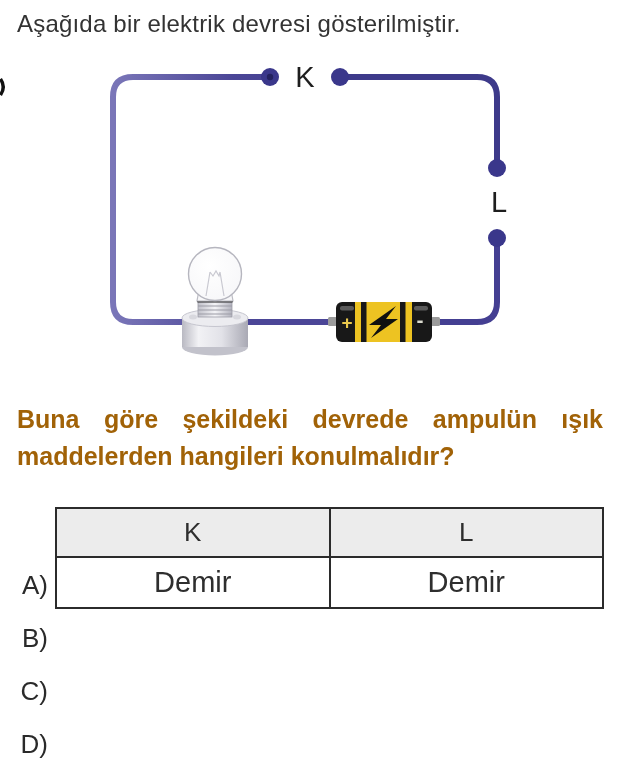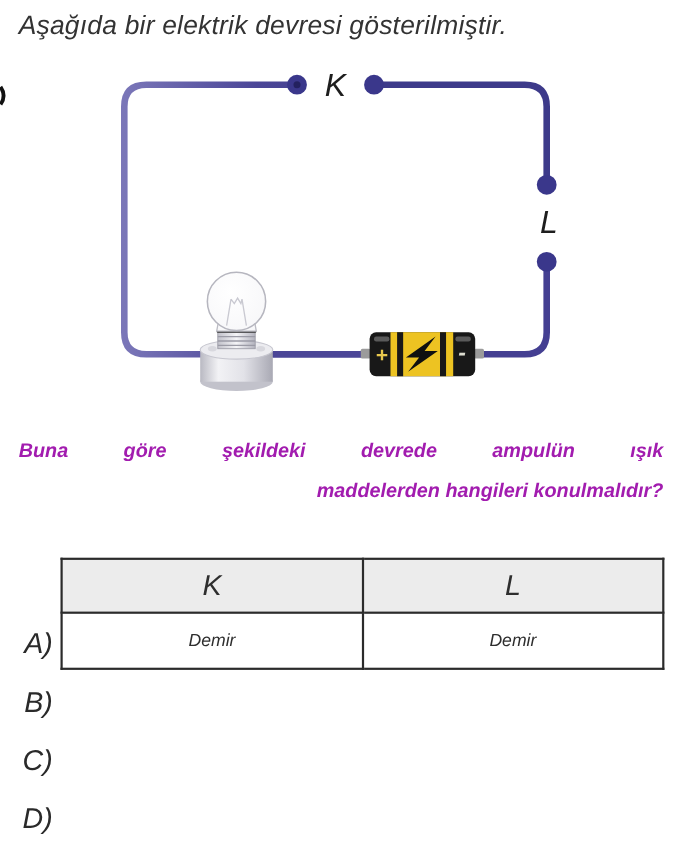--- a/index.html
+++ b/index.html
@@ -1,37 +1,37 @@
 <!DOCTYPE html>
 <html><head>
 <meta charset="utf-8">
 <style>
   html,body { margin:0; padding:0; background:#fff; }
   .page {
     position:relative; width:620px; height:781px; background:#ffffff;
-    font-family:"Liberation Sans", sans-serif; overflow:hidden; color:#2a2a2a;font-style:italic;
+    font-family:"Liberation Sans", sans-serif; overflow:hidden; color:#2a2a2a;
   }
   .intro {
     position:absolute; left:17px; top:9px; width:590px;
     font-size:24px; line-height:30px; color:#333333; letter-spacing:0.2px;
   }
   .circuit-svg { position:absolute; left:0; top:0; width:620px; height:781px; }
   .question {
-    position:absolute; left:17px; top:391px; width:586px;
-    font-size:18px; font-weight:bold; line-height:36.5px; color:#a21caf;
+    position:absolute; left:17px; top:401px; width:586px;
+    font-size:25px; font-weight:bold; line-height:36.5px; color:#a16207;
   }
   .question .jline { text-align:justify; text-align-last:justify; }
-  .question .lline { text-align:right; }
+  .question .lline { text-align:left; }
   .answer-table {
     position:absolute; left:55px; top:507px; width:549px;
     border-collapse:collapse; table-layout:fixed;
   }
   .answer-table th, .answer-table td {
     border:2px solid #2b2b2b; text-align:center; vertical-align:middle;
-    font-size:16px; color:#2e2e2e; padding:0;
+    font-size:29px; color:#2e2e2e; padding:0;
   }
   .answer-table th { background:#ececec; font-weight:normal; height:47px; font-size:26px; }
   .answer-table td { background:#ffffff; height:49px; font-weight:normal; }
   .opt-label {
     position:absolute; left:0; width:48px; text-align:right;
     font-size:26px; color:#2a2a2a; line-height:30px;
   }
 </style>
 </head>
 <body>

